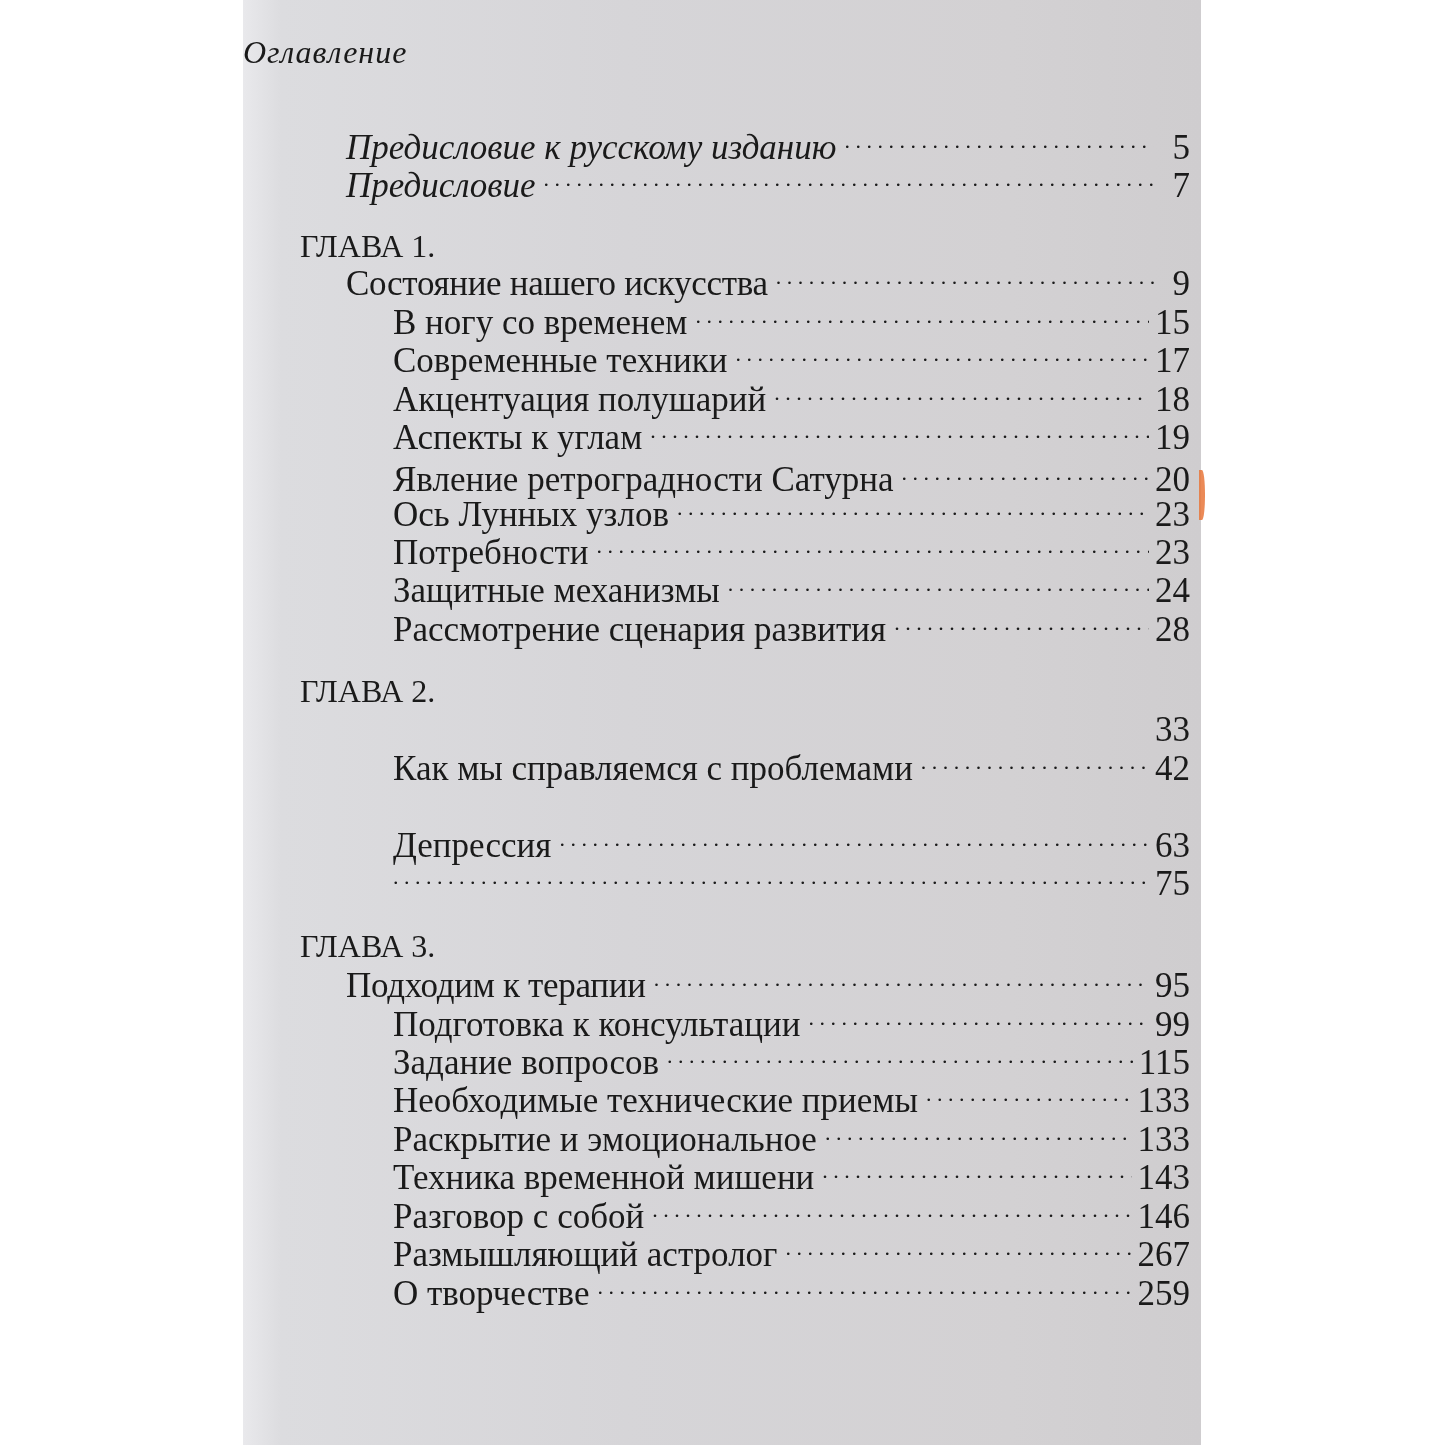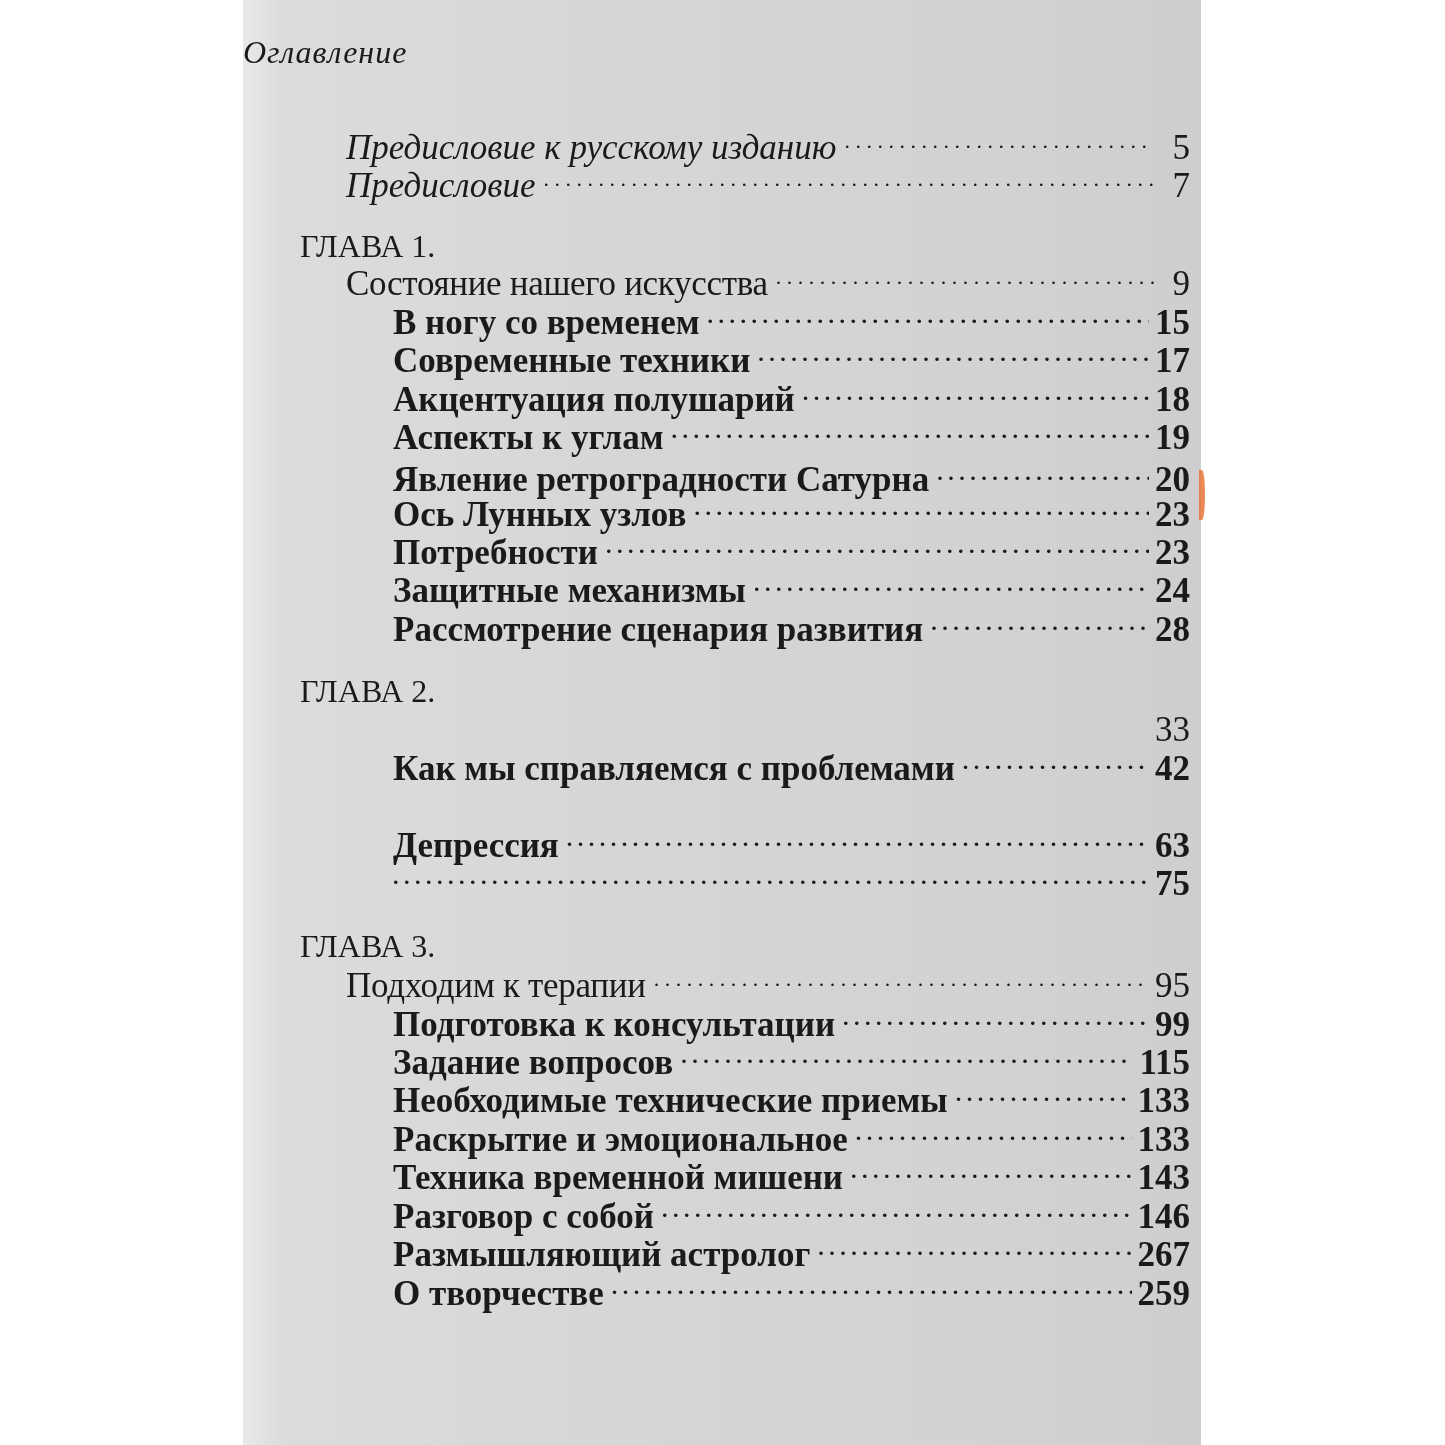--- a/index.html
+++ b/index.html
@@ -18,21 +18,21 @@
       background: #e8763a; border-radius: 0 50% 50% 0 / 0 50% 50% 0; opacity: .85;
     }
     .title {
       position: absolute; left: 0; right: 0; top: 34px; 
       font-style: italic; font-size: 32px; letter-spacing: 1px;
     }
     .row {
       position: absolute; left: 57px; width: 844px; height: 34px;
       display: flex; align-items: flex-start; font-size: 35px; margin-left: 46px;
     }
-    .row.sub { left: 104px; width: 797px; font-weight: bold; }
+    .row.sub { left: 104px; width: 797px; }
     .row .label { white-space: nowrap; flex: 0 0 auto; padding-right: 8px; }
     .row .dots {
       flex: 1 1 auto; overflow: hidden; white-space: nowrap; letter-spacing: 5px;
       font-size: 22px;
     }
     .row .dots::before {
       content: ". . . . . . . . . . . . . . . . . . . . . . . . . . . . . . . . . . . . . . . . . . . . . . . . . . . . . . . . . . . . . . . . . . . . . . . . . . . . . . . . . . . . . . . . . .";
       letter-spacing: 0;
     }
     .row .page-num { flex: 0 0 auto; text-align: right; min-width: 30px; padding-left: 6px; }

